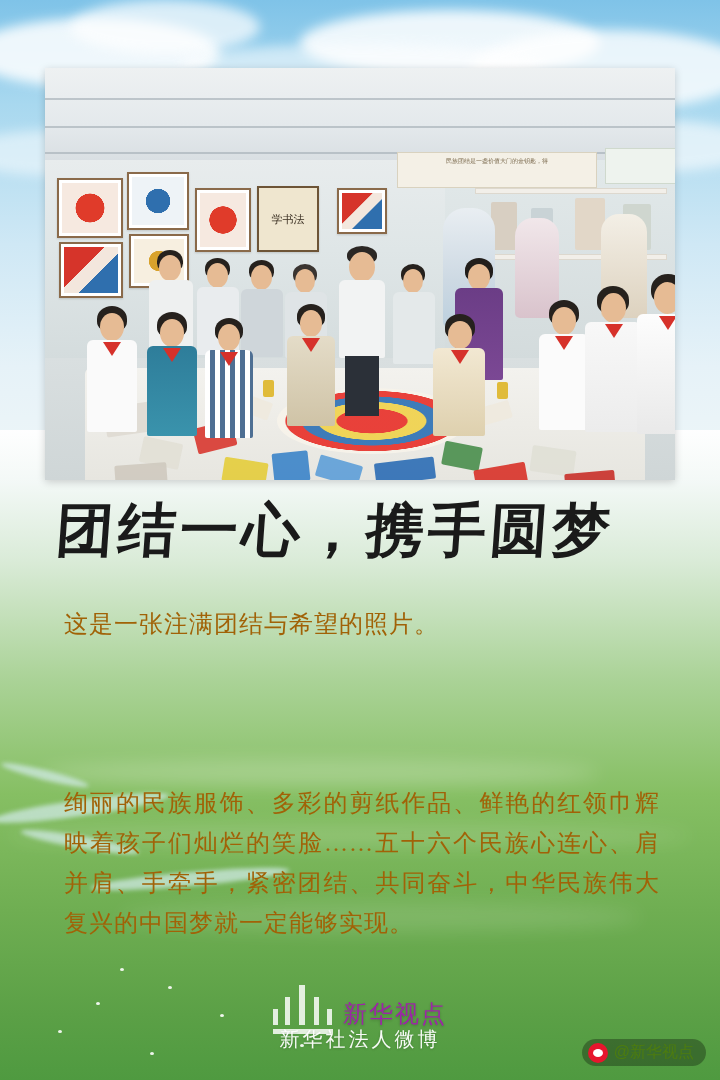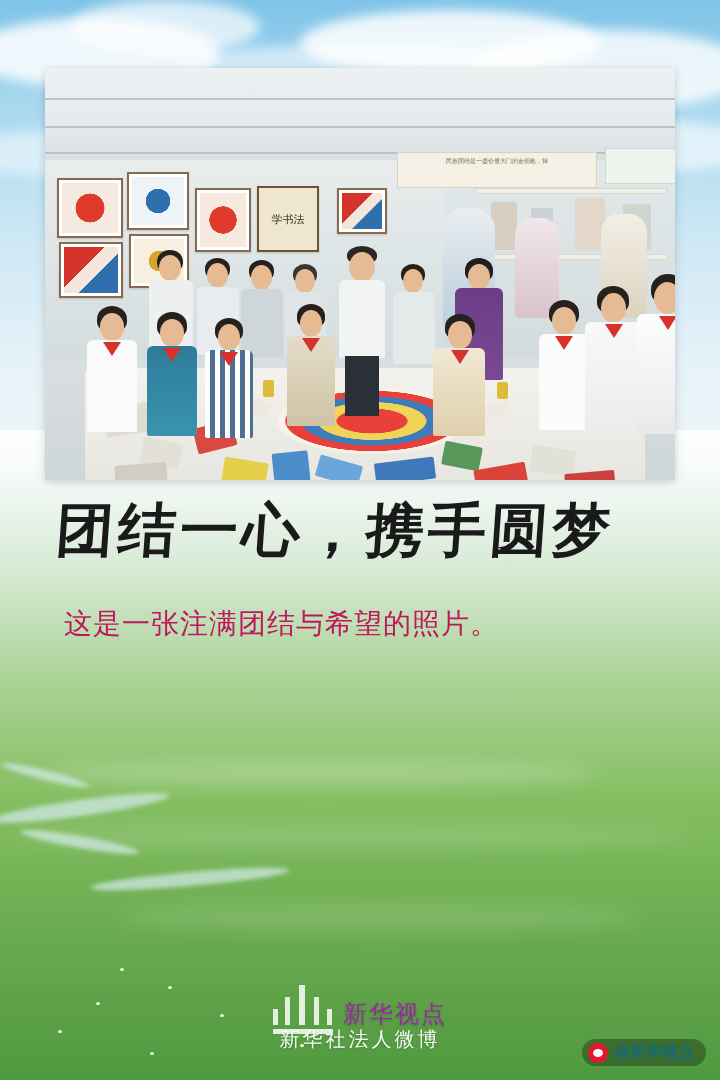--- a/index.html
+++ b/index.html
@@ -188,23 +188,23 @@
     color: #1a1a1a;
     white-space: nowrap;
     transform: skewX(-4deg);
   }
 
   
   .para {
     position: absolute;
     left: 64px;
     width: 596px;
-    font-size: 28px;
+    font-size: 24px;
     line-height: 40px;
-    color: #be185d;
+    color: #a16207;
     letter-spacing: 1px;
     text-align: justify;
   }
   .p1 { top: 604px; }
   .p2 { top: 676px; }
   .p3 { top: 783px; }
 
   
   .wm {
     position: absolute;
@@ -260,21 +260,21 @@
     background: #e6162d;
     position: relative;
   }
   .weibo-eye::after {
     content: "";
     position: absolute; left: 5px; top: 6px;
     width: 10px; height: 8px; border-radius: 50%;
     background: #ffffff;
   }
   .weibo-text {
-    font-size: 16px; color: #0369a1;
+    font-size: 16px; color: #4d7c0f;
     font-family: "Liberation Sans", sans-serif;
   }
 </style>
 </head>
 <body>
 
 <div class="poster">
 
   <div class="bg-sky">
     <div class="cloud c1"></div>
@@ -463,20 +463,21 @@
         <div class="head" style="left:9px;top:8px;width:27px;height:32px"></div>
         <div class="body" style="left:-8px;top:40px;width:60px;height:120px;background:linear-gradient(180deg,#fdfdfd 0%,#e9e9e9 100%)"></div>
         <div class="scarf" style="left:14px;top:42px"></div>
       </div>
     </div>
   </div>
 
   <div class="title">团结一心，携手圆梦</div>
 
   <div class="para p1">这是一张注满团结与希望的照片。</div>
+  <div class="para p3">绚丽的民族服饰、多彩的剪纸作品、鲜艳的红领巾辉映着孩子们灿烂的笑脸……五十六个民族心连心、肩并肩、手牵手，紧密团结、共同奋斗，中华民族伟大复兴的中国梦就一定能够实现。</div>
 
   <div class="wm">
     <div class="wm-mark">
       <i style="left:26px;top:0;width:6px;height:40px"></i>
       <i style="left:12px;top:12px;width:5px;height:28px"></i>
       <i style="left:41px;top:12px;width:5px;height:28px"></i>
       <i style="left:0;top:24px;width:5px;height:16px"></i>
       <i style="left:54px;top:24px;width:5px;height:16px"></i>
       <i style="left:0;top:44px;width:60px;height:5px"></i>
     </div>

